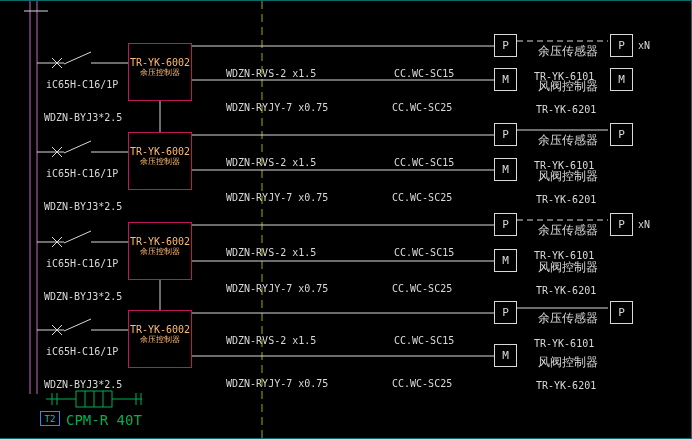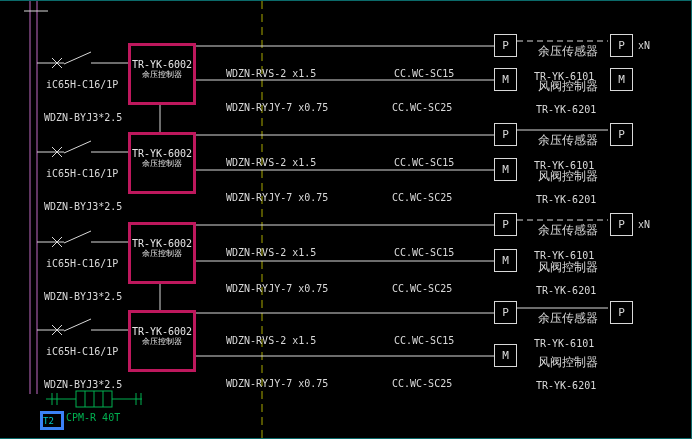--- a/index.html
+++ b/index.html
@@ -9,29 +9,29 @@
     overflow:hidden;font-family:"DejaVu Sans Mono","Liberation Mono",monospace;
     box-sizing:border-box;
   }
   svg.wires{position:absolute;left:0;top:0;width:692px;height:439px;}
   .lbl{position:absolute;color:#d9d9d9;font-size:10px;line-height:11px;white-space:nowrap;margin-top:36px;}
   .lbl-cn{position:absolute;color:#d9d9d9;font-size:12px;line-height:9px;white-space:nowrap;
           font-family:"DejaVu Sans","Liberation Sans",sans-serif;}
   .online{background:#000;padding:0 3px;}
   .dev{position:absolute;width:21px;height:21px;border:1px solid #d9d9d9;background:#000;
        color:#d9d9d9;display:flex;align-items:center;justify-content:center;font-size:11px;}
-  .ctrl{position:absolute;width:62px;height:56px;border:3px solid #be185d;color:#e5e5e5;
+  .ctrl{position:absolute;width:62px;height:56px;border:1px solid #be185d;color:#fdba74;
         text-align:center;background:#000;}
   .ctrl .model{margin-top:13px;font-size:10px;line-height:11px;}
   .ctrl .cname{font-size:8px;line-height:9px;
                font-family:"DejaVu Sans","Liberation Sans",sans-serif;}
   .xn{position:absolute;color:#d9d9d9;font-size:10px;line-height:11px;}
-  .tagbox{position:absolute;left:40px;top:410px;width:18px;height:13px;border:3px solid #3b82f6;
-          color:#00c7c7;font-size:9px;display:flex;align-items:center;justify-content:flex-start;}
-  .footer-label{position:absolute;left:66px;top:411px;color:#00b050;font-size:10px;white-space:nowrap;}
+  .tagbox{position:absolute;left:40px;top:410px;width:18px;height:13px;border:1px solid #3b82f6;
+          color:#00c7c7;font-size:9px;display:flex;align-items:center;justify-content:center;}
+  .footer-label{position:absolute;left:66px;top:411px;color:#00b050;font-size:14px;white-space:nowrap;}
 </style>
 </head>
 <body>
 
 <div class="canvas">
 
   <svg class="wires" viewBox="0 0 692 439" xmlns="http://www.w3.org/2000/svg">
 
     <g stroke="#c06ac4" stroke-width="1">
       <line x1="30" y1="0" x2="30" y2="393"></line>

